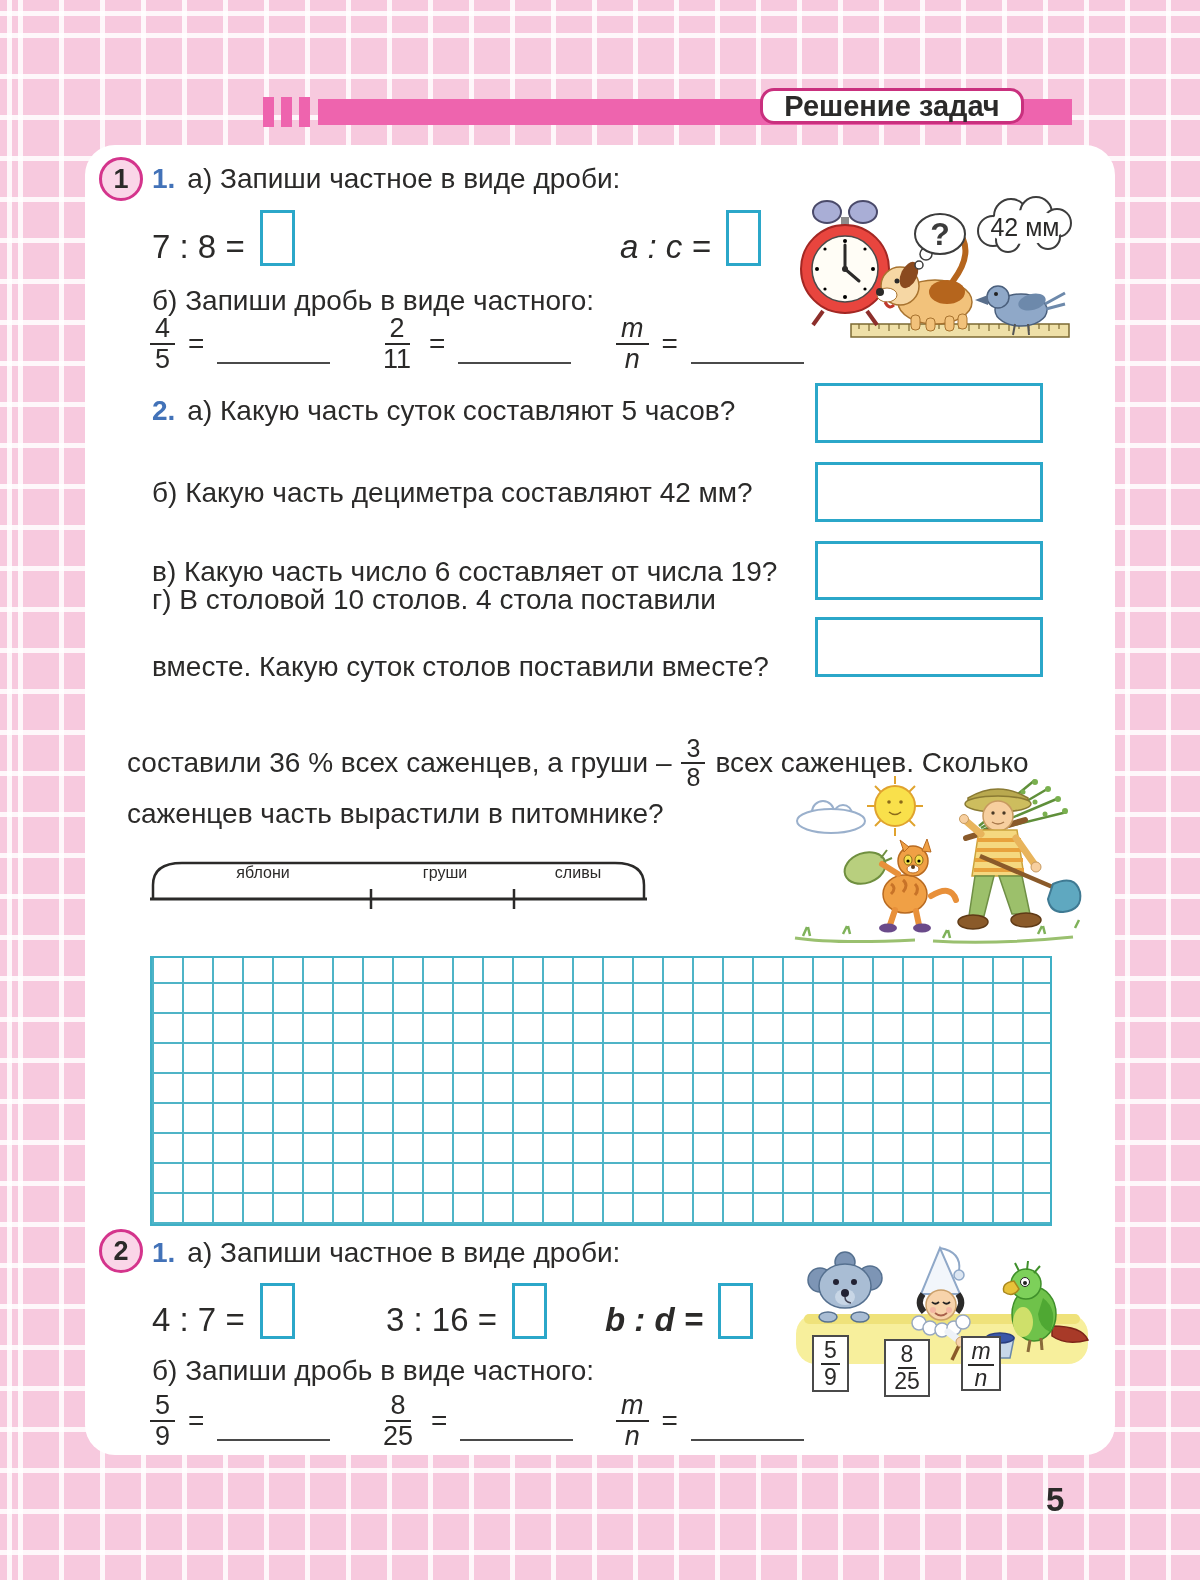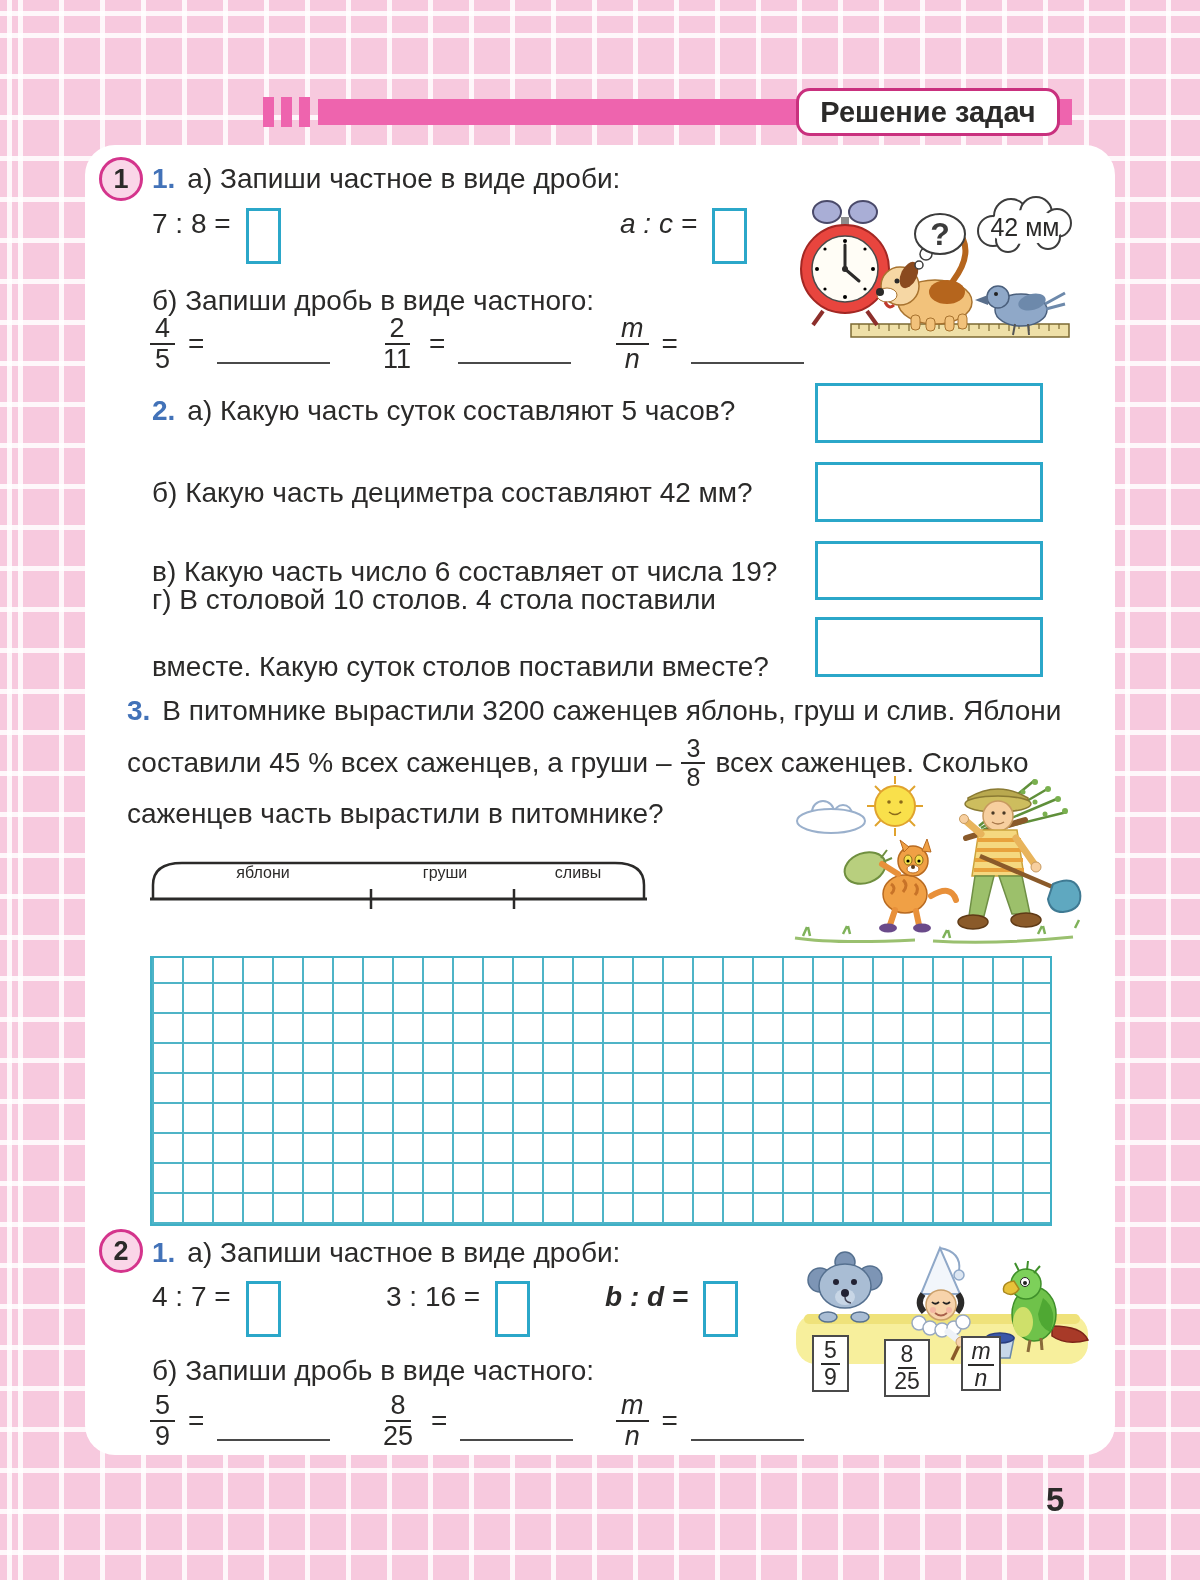--- a/index.html
+++ b/index.html
@@ -20,21 +20,21 @@
     display:flex;align-items:center;justify-content:center;
     font-weight:bold;font-size:29px;color:#2b2a29;box-sizing:border-box;
   }
   .marker{
     width:44px;height:44px;border:3px solid #d4348c;border-radius:50%;
     background:#fad6e8;display:flex;align-items:center;justify-content:center;
     font-weight:bold;font-size:27px;box-sizing:border-box;
   }
   .line{font-size:28px;white-space:nowrap;}
   .tnum{color:#4272b8;font-weight:bold;margin-right:12px;}
-  .q{display:flex;align-items:flex-start;gap:15px;font-size:28px;height:58px;white-space:nowrap;}
+  .q{display:flex;align-items:flex-end;gap:15px;font-size:33px;height:58px;white-space:nowrap;}
   .sbox{width:35px;height:56px;border:3px solid #2ba7c9;background:#fff;box-sizing:border-box;}
   .bigbox{border:3px solid #2ba7c9;background:#fff;width:228px;box-sizing:border-box;}
   .frac{display:inline-flex;flex-direction:column;align-items:center;line-height:1.08;font-size:27px;}
   .frac .fn{border-bottom:2.5px solid #2b2a29;padding:0 5px;}
   .frac .fd{padding:0 5px;}
   .fitem{display:flex;align-items:center;gap:13px;font-size:28px;}
   .blank{width:113px;height:0;border-bottom:2px solid #4a4a4a;transform:translateY(19px);}
   .it{font-style:italic;}
   .t3line{display:flex;align-items:center;gap:10px;font-size:28px;white-space:nowrap;}
   .t3line .frac{font-size:25px;}
@@ -57,21 +57,21 @@
 <body>
 
 <div class="page">
 
   <div class="abs panel" style="left:85px;top:145px;width:1030px;height:1310px;"></div>
 
   <div class="abs bar" style="left:318px;top:99px;width:754px;height:26px;"></div>
   <div class="abs bar" style="left:263px;top:97px;width:11px;height:30px;"></div>
   <div class="abs bar" style="left:281px;top:97px;width:11px;height:30px;"></div>
   <div class="abs bar" style="left:299px;top:97px;width:11px;height:30px;"></div>
-  <div class="abs badge" style="left:796px;top:88px;width:264px;height:48px;">
+  <div class="abs badge" style="left:760px;top:88px;width:264px;height:36px;">
       <span>Решение задач</span>
     </div>
 
   <div class="abs marker" style="left:99px;top:157px;">
       <span>1</span>
     </div>
 
   <div class="abs line" style="left:152px;top:163px;">
     <span class="tnum">1.</span><span>а) Запиши частное в виде дроби:</span>
   </div>
@@ -184,25 +184,22 @@
   <div class="abs line" style="left:152px;top:477px;">б) Какую часть дециметра составляют 42 мм?</div>
   <div class="abs bigbox" style="left:815px;top:462px;height:60px;"></div>
 
   <div class="abs line" style="left:152px;top:556px;">в) Какую часть число 6 составляет от числа 19?</div>
   <div class="abs bigbox" style="left:815px;top:541px;height:59px;"></div>
 
   <div class="abs line" style="left:152px;top:584px;">г) В столовой 10 столов. 4 стола поставили</div>
   <div class="abs line" style="left:152px;top:651px;">вместе. Какую суток столов поставили вместе?</div>
   <div class="abs bigbox" style="left:815px;top:617px;height:60px;"></div>
 
-  <div class="abs line" style="left:127px;top:695px;">
-    <span class="tnum">3.</span><span>В питомнике вырастили 3200 саженцев яблонь, груш и слив. Яблони</span>
-  </div>
   <div class="abs t3line" style="left:127px;top:735px;">
-    <span>составили 45 % всех саженцев, а груши –</span>
+    <span>составили 36 % всех саженцев, а груши –</span>
     <span class="frac">
         <span class="fn">3</span>
         <span class="fd">8</span>
       </span>
     <span>всех саженцев. Сколько</span>
   </div>
   <div class="abs line" style="left:127px;top:798px;">саженцев часть вырастили в питомнике?</div>
 
   <svg class="abs" style="left:150px;top:855px;" width="497" height="56" viewBox="0 0 497 56">
     <path d="M3,44 L3,30 Q3,8 32,8 L465,8 Q494,8 494,30 L494,44" fill="none" stroke="#2b2a29" stroke-width="2.5"></path>

